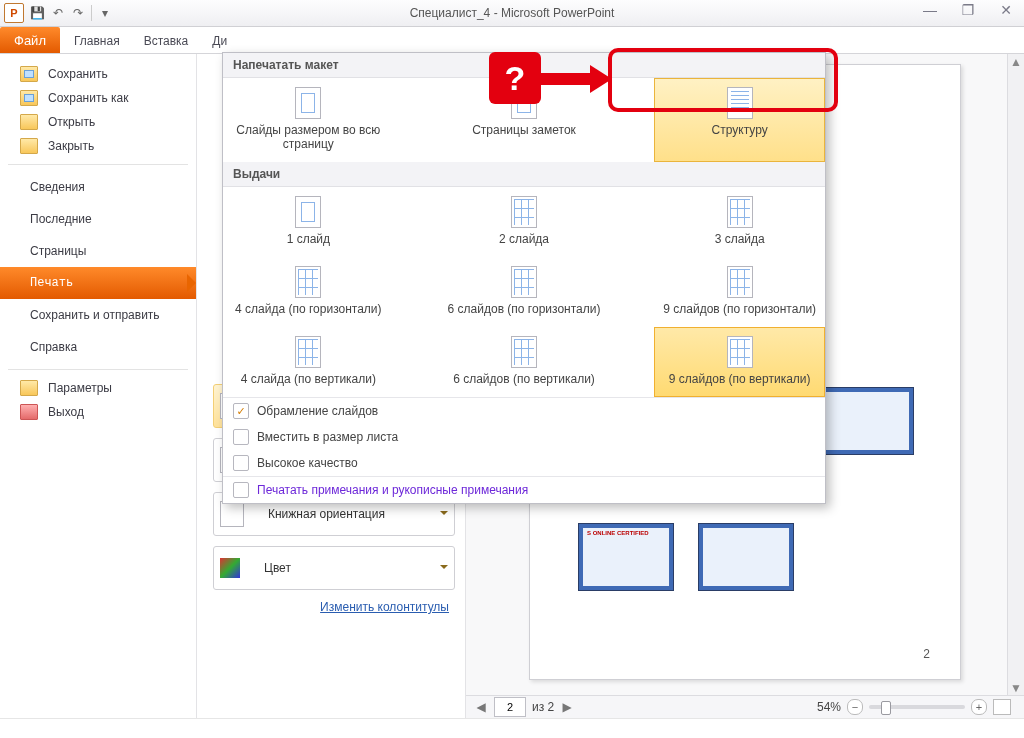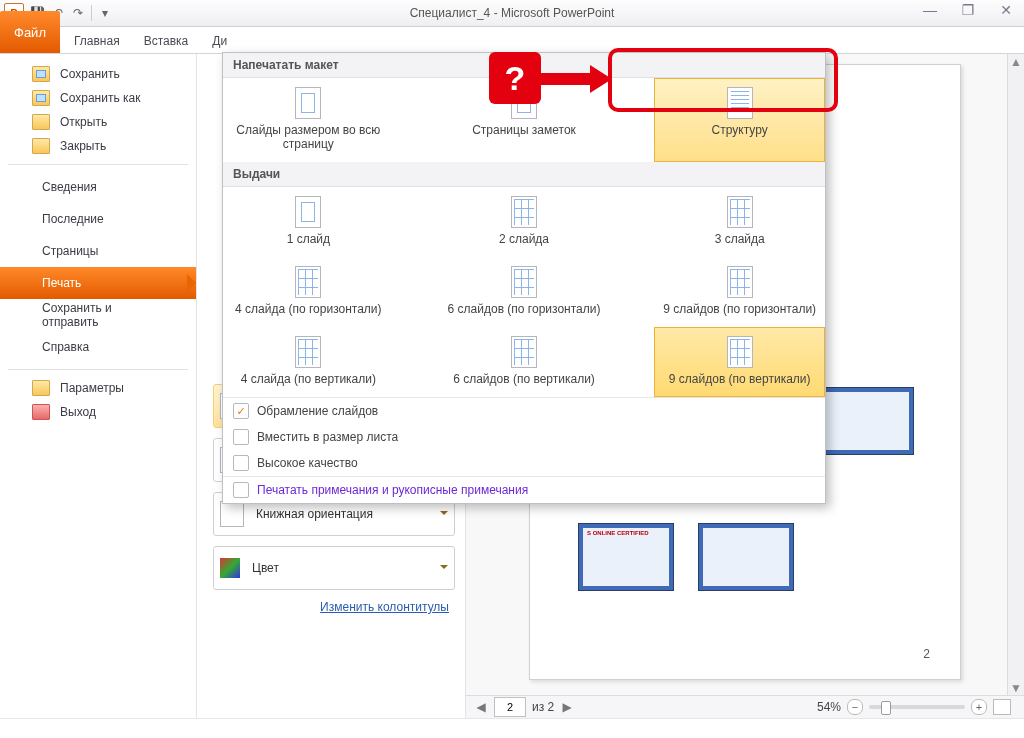--- a/index.html
+++ b/index.html
@@ -15,42 +15,42 @@
   .titlebar .title { position:absolute; left:0; right:0; text-align:center; pointer-events:none; color:#555; }
   .winbtns { position:absolute; right:4px; top:1px; display:flex; gap:10px; }
   .winbtn { width:28px; height:18px; display:flex; align-items:center; justify-content:center; color:#7a7a88; font-size:14px;}
   .ribbon-help { position:absolute; right:6px; bottom:-24px; display:flex; gap:6px; align-items:center; }
   .help-circ { width:16px; height:16px; border-radius:50%; background:#2f8fd6; color:#fff; font-weight:bold;
                display:flex; align-items:center; justify-content:center; font-size:11px; }
   .min-rib  { color:#636377; font-size:11px; }
 
   
   .ribbon { height:26px; background:#fff; border-bottom:1px solid #d5d5d9; display:flex; align-items:flex-end; position:relative;}
-  .file-tab{ background:linear-gradient(#ff8a2b,#e35a00); color:#fff; height:42px; padding:0 14px;
+  .file-tab{ background:linear-gradient(#ff8a2b,#e35a00); color:#fff; height:26px; padding:0 14px;
              display:flex; align-items:center; font-size:13px; margin-right:2px; border-top-left-radius:2px; border-top-right-radius:2px; }
   .tab { padding:0 12px; height:24px; line-height:24px; color:#4a4a55; }
 
   
   .backstage { display:flex; height:calc(100% - 52px - 22px); background:#fff; }
   .bs-side { width:196px; background:#fff; border-right:1px solid #e3e3e6; padding-top:8px; position:relative;}
-  .bs-item { height:32px; display:flex; align-items:center; padding:0 32px; gap:10px; color:#3b3b44; position:relative;}
+  .bs-item { height:32px; display:flex; align-items:center; padding:0 20px; gap:10px; color:#3b3b44; position:relative;}
   .bs-item.small { height:24px; }
-  .bs-item.sel { background:linear-gradient(#ff8a2a,#e35a00); color:#fff; }
+  .bs-item.sel { background:linear-gradient(#ff8a2a,#e35a00); color:#fff;font-family:Liberation Mono, monospace; }
   .bs-item.sel::after{ content:""; position:absolute; right:-9px; top:50%; margin-top:-9px;
                        border:9px solid transparent; border-left-color:#e96500; }
   .bs-ico { width:16px; height:14px; border:1px solid #d4a84a; background:linear-gradient(#ffe9a8,#f8c75a); border-radius:1px; position:relative;}
   .bs-ico.disk::before{content:"";position:absolute;inset:3px;border:1px solid #6aa0d8;background:#bfe0ff;}
   .bs-ico.close{background:linear-gradient(#ffb0b0,#e46a6a);border-color:#c55;}
   .bs-ico.none{border:0;background:none;width:0;}
   .bs-sep{height:1px;background:#e3e3e3;margin:6px 8px;}
 
   
   .bs-mid { width:242px; padding:20px 10px 0 16px; border-right:1px solid #e3e3e6; }
   .opt-box { border:1px solid #f3cf75; background:linear-gradient(#fff4d3,#ffe29a); border-radius:3px;
-             padding:4px 6px; display:flex; align-items:center; gap:12px; margin-bottom:10px; position:relative; min-height:34px;}
+             padding:4px 6px; display:flex; align-items:center; gap:24px; margin-bottom:10px; position:relative; min-height:34px;}
   .opt-box .dd { position:absolute; right:6px; top:50%; margin-top:-3px; border:4px solid transparent; border-top-color:#8a6a1c;}
   .opt-box.plain { background:#fff; border-color:#cfcfd4; }
   .opt-box.color .square{ width:20px;height:20px; background:linear-gradient(135deg,#d33,#3a3,#33d);}
   .opt-ico { width:22px; height:24px; border:1px solid #b5b5bd; background:#fff; display:inline-block; position:relative;}
   .opt-ico.grid::before{content:"";position:absolute;inset:2px;background:
      repeating-linear-gradient(#ccc 0 1px, transparent 1px 7px),
      repeating-linear-gradient(90deg,#ccc 0 1px, transparent 1px 7px);}
   .opt-box .lines{display:flex;flex-direction:column;line-height:14px;}
   .opt-box .lines .l1{color:#6a4;}  
   .opt-box .lines .l1{color:#7b5b00;}

